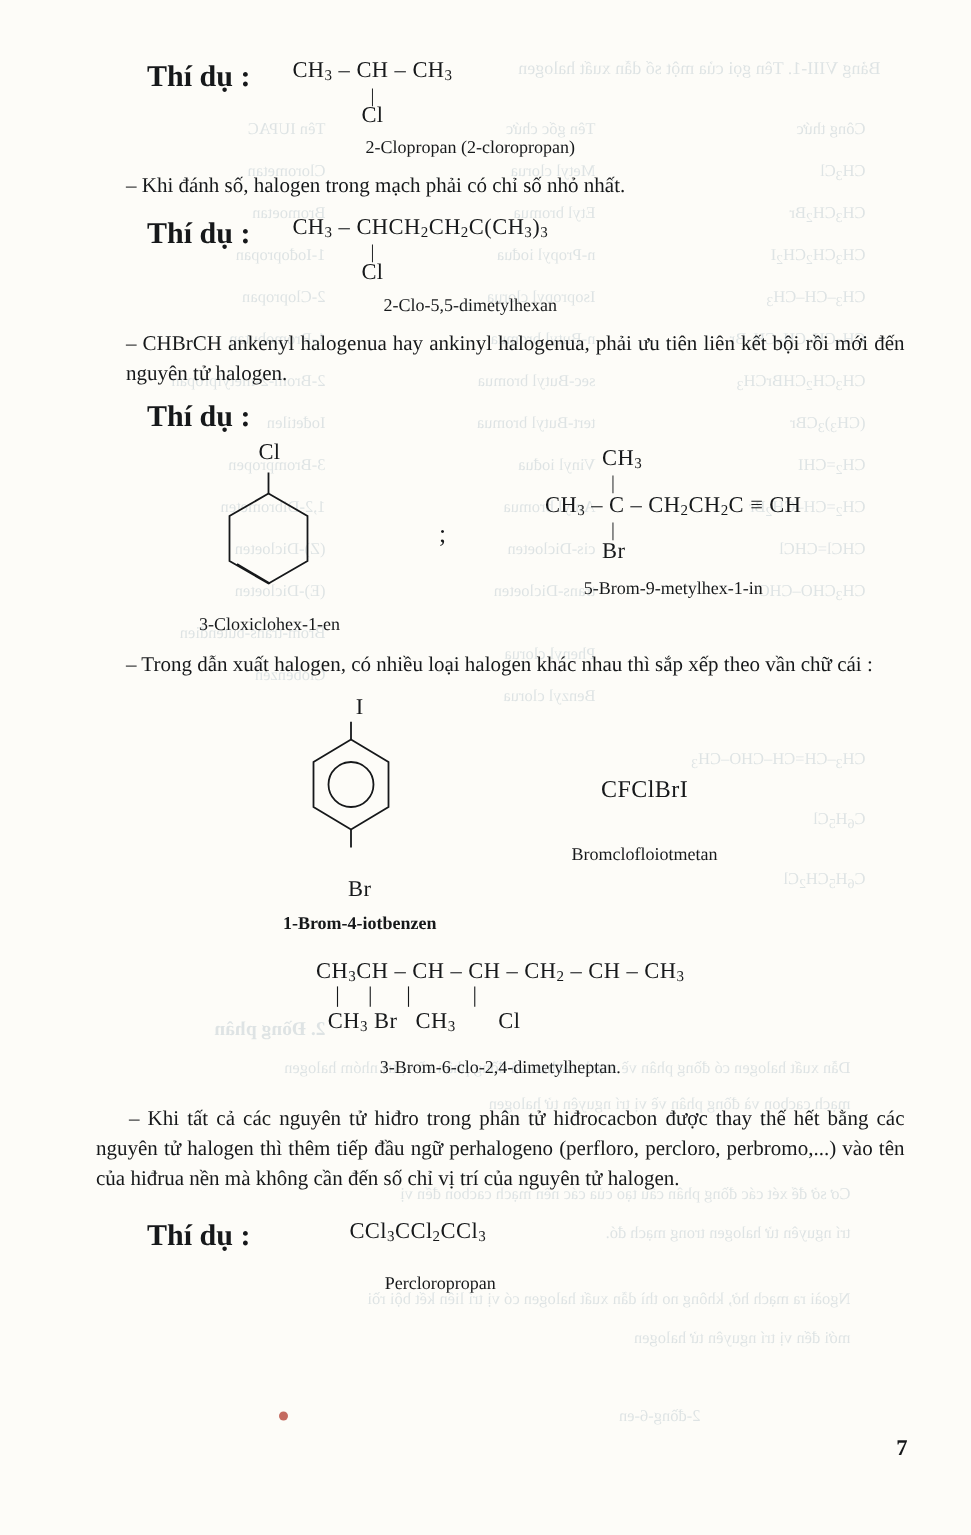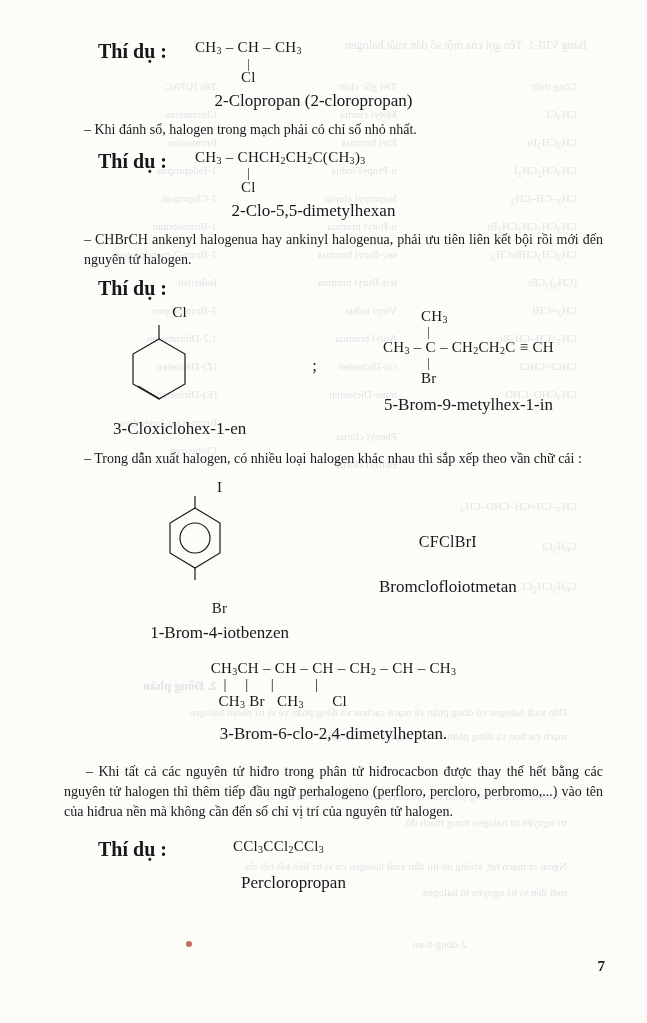--- a/index.html
+++ b/index.html
@@ -66,21 +66,21 @@
     font-size: 15px;
     letter-spacing: 0.3px;
     white-space: nowrap;
   }
   .formula sub {
     font-size: 10px;
     vertical-align: -2px;
   }
   .center { text-align: center; }
   .caption {
-    font-size: 17px;
+    font-size: 12px;
     text-align: center;
   }
   .vbar {
     font-size: 13px;
     line-height: 1.05;
   }
   .sp-top { margin-top: 9px; }
   .sp-mid { margin-top: 5px; }
 
   
@@ -256,21 +256,21 @@
           <svg width="90" height="100" viewBox="0 0 90 100">
             <g stroke="#16181a" stroke-width="1.2" fill="none">
               <line x1="45" y1="0" x2="45" y2="12"></line>
               <polygon points="45,12 70,27 70,57 45,72 20,57 20,27"></polygon>
               <circle cx="45" cy="42" r="15"></circle>
               <line x1="45" y1="72" x2="45" y2="84"></line>
             </g>
           </svg>
         </div>
         <div class="center formula" style="margin-top:-14px;">Br</div>
-        <div class="caption" style="margin-top:6px;">1-Brom-4-iotbenzen</div>
+        <div class="caption" style="margin-top:6px;font-weight:bold;">1-Brom-4-iotbenzen</div>
       </div>
 
       <div style="padding-top:54px;">
         <div class="center formula" style="font-size:16px;">CFClBrI</div>
         <div class="caption" style="margin-top:26px;">Bromclofloiotmetan</div>
       </div>
     </div>
 
     <div style="margin-top:16px; text-align:center;">
       <div class="formula" style="display:inline-block; text-align:left; line-height:1.1;">

